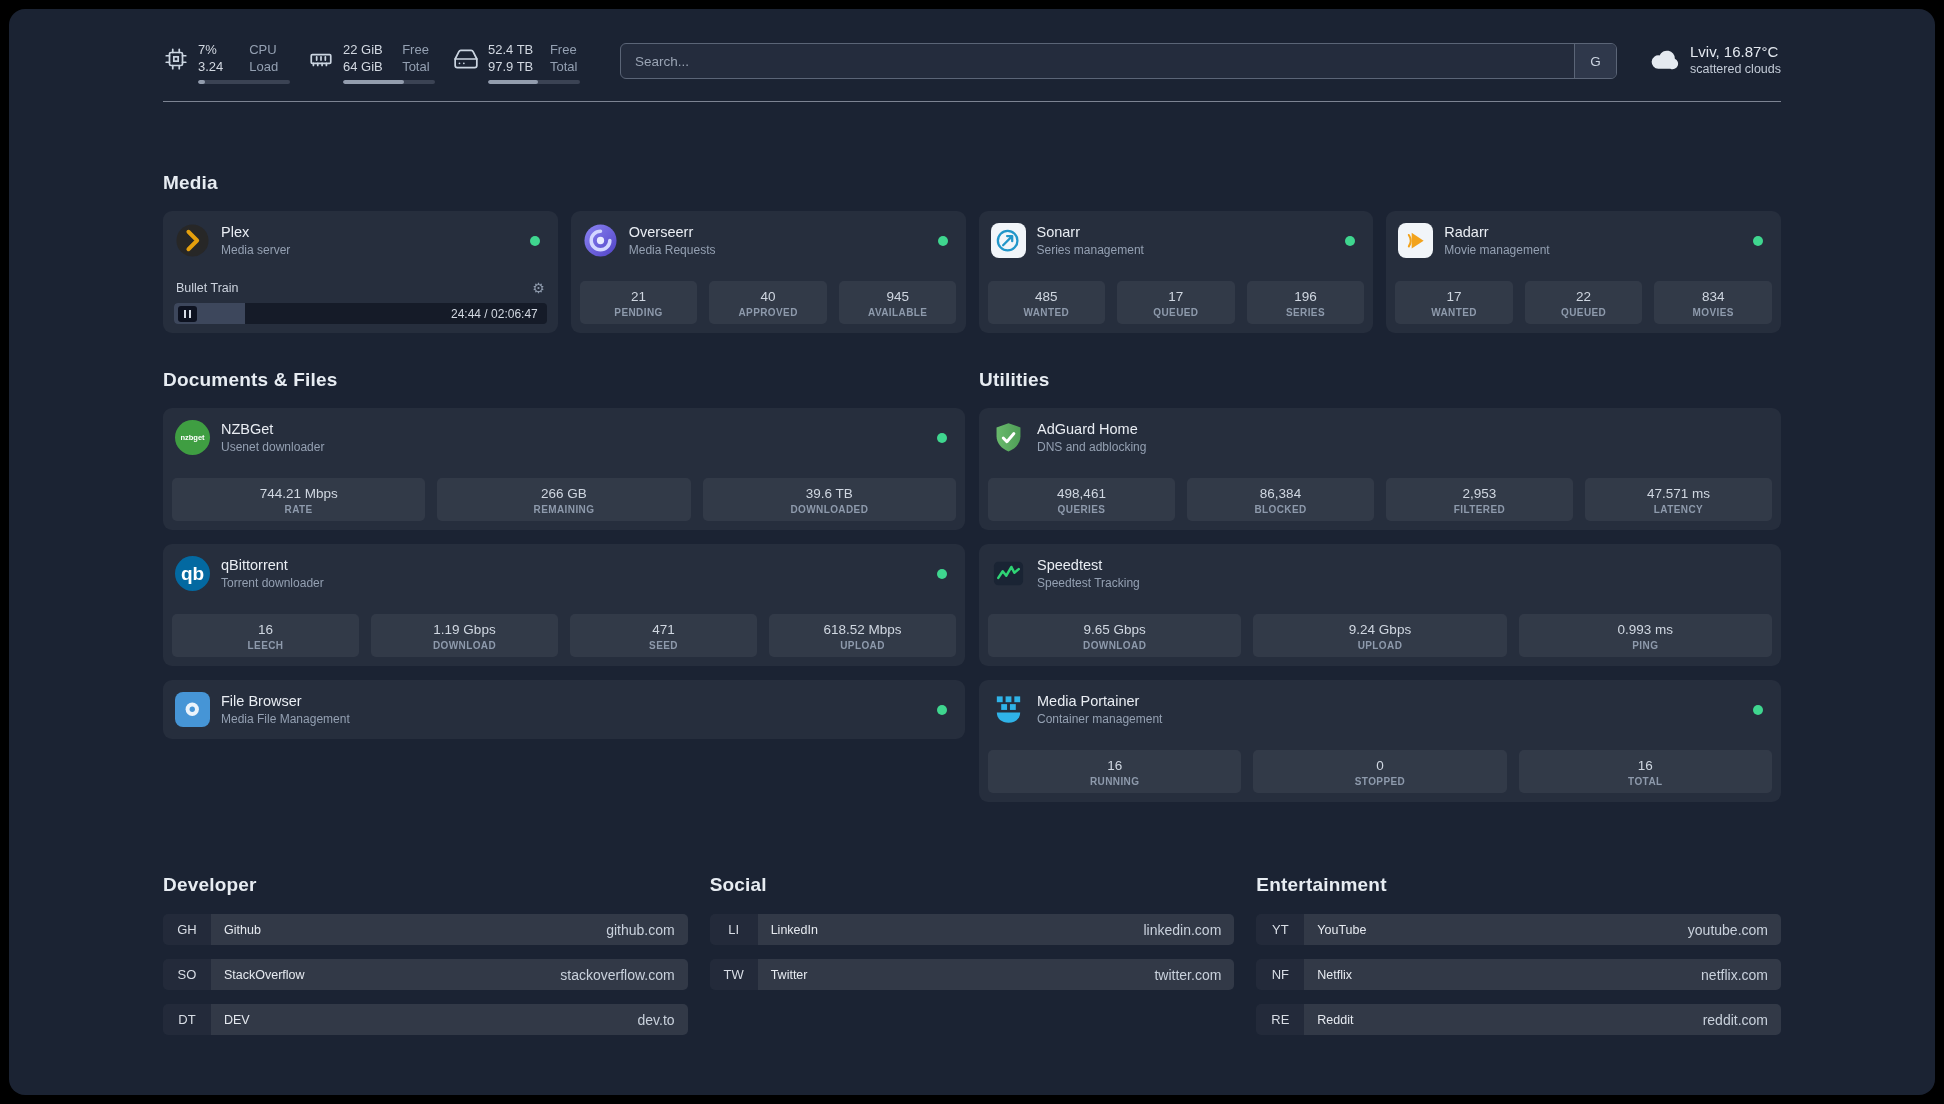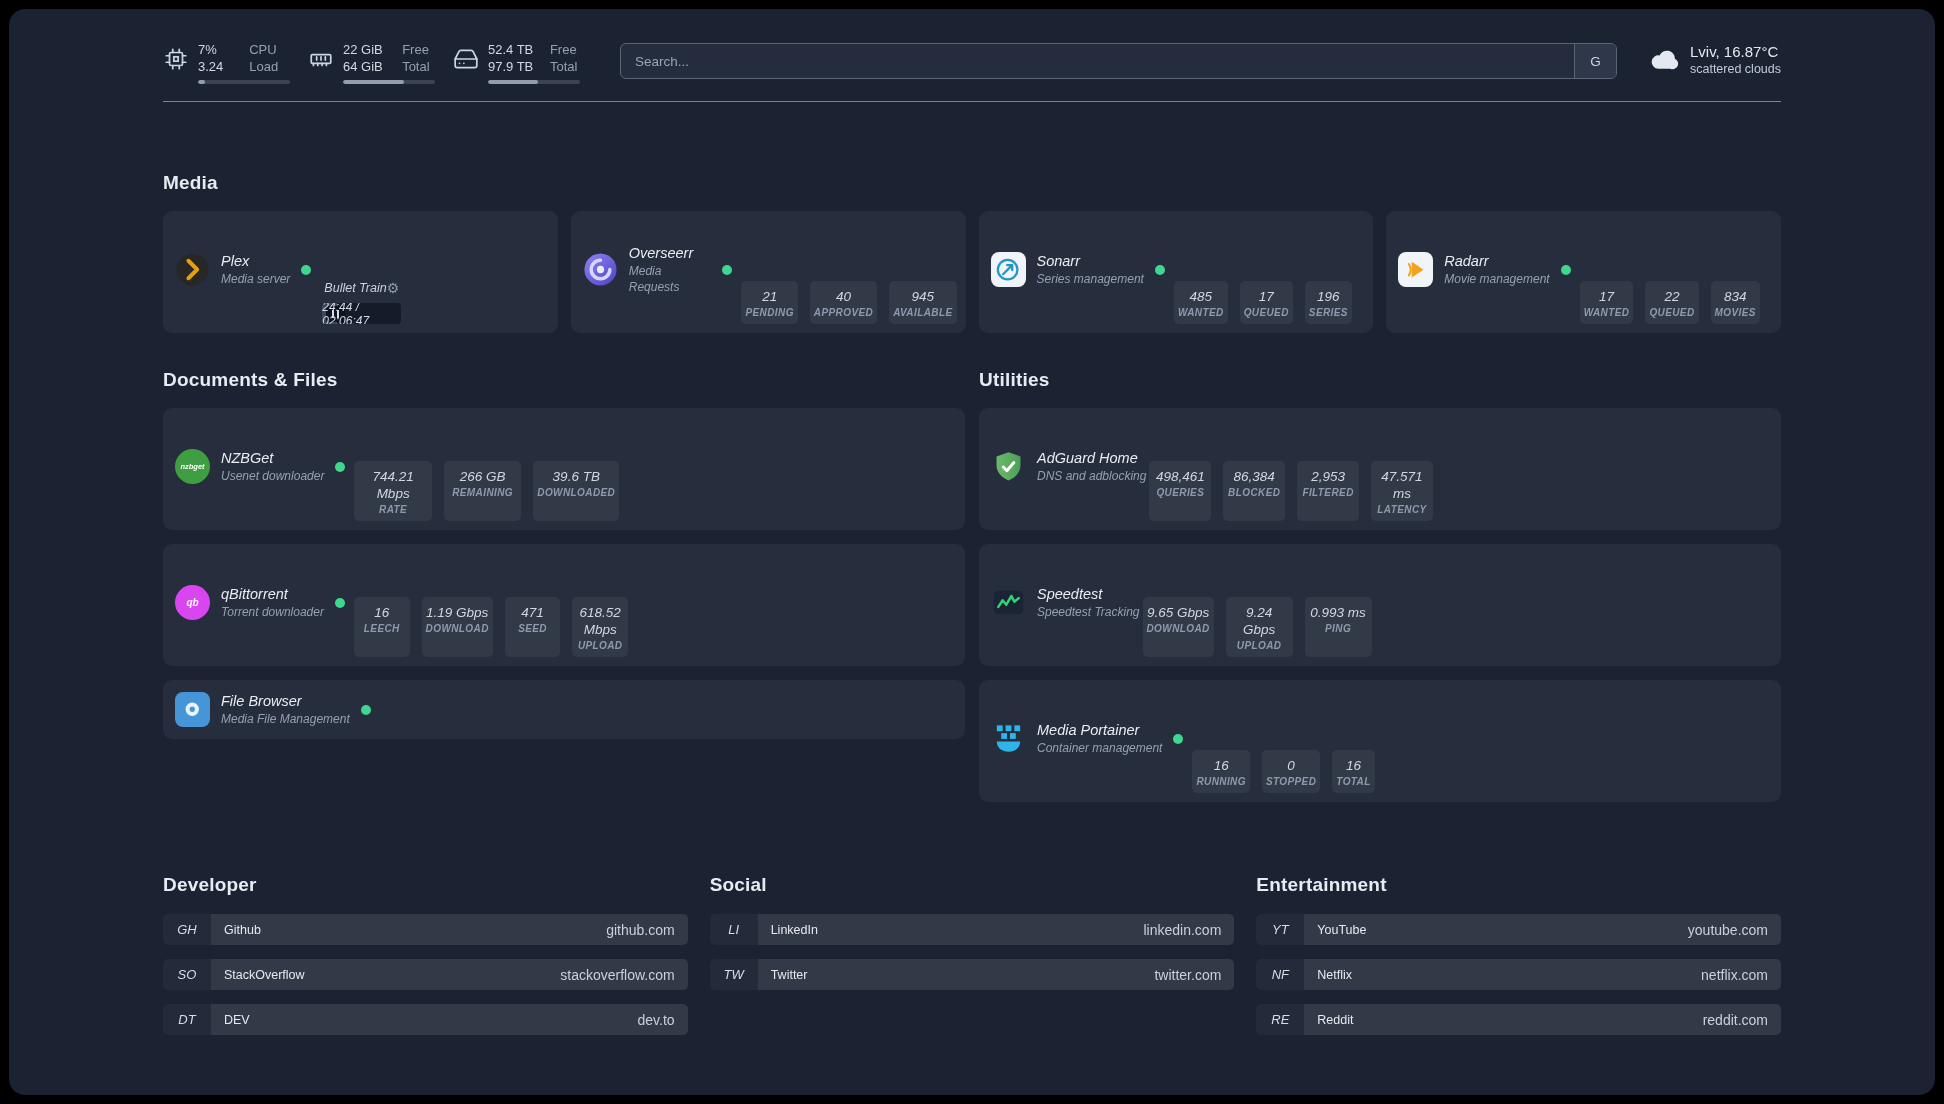--- a/index.html
+++ b/index.html
@@ -36,30 +36,30 @@
 
   .divider { margin-top: 17px; border-bottom: 1.5px solid rgba(205,214,226,0.55); }
 
   
   .section-title { font-size: 19px; font-weight: 700; color: #e7ecf2; letter-spacing: .2px; }
   .media-section { margin-top: 70px; }
   .media-section .section-title { margin-bottom: 17px; }
   .media-grid { display: grid; grid-template-columns: repeat(4, 1fr); gap: 13px; }
 
   .card { background: rgba(255,255,255,0.05); border-radius: 9px; padding: 9px;
-    display: flex; flex-direction: row; min-height: 122px; cursor: pointer; font-style: italic; }
+    display: flex; flex-direction: column; min-height: 122px; cursor: pointer; }
   .card.short { min-height: 0; }
   .card-head { display: flex; align-items: center; gap: 11px; padding: 3px 3px 8px; }
   .app-icon { width: 35px; height: 35px; flex: none; display: flex; align-items: center;
     justify-content: center; overflow: hidden; }
   .app-icon svg { width: 100%; height: 100%; }
   .app-icon.roundwhite { background: #f1f5f9; border-radius: 8px; }
   .app-icon.roundwhite svg { width: 78%; height: 78%; }
   .app-icon.nzb { background: #3f9e42; border-radius: 50%; color: #fff; font-size: 7.5px; font-weight: 700; }
-  .app-icon.qbit { background: #d946ef; border-radius: 50%; color: #fff; font-size: 10px; font-weight: 700; }
+  .app-icon.qbit { background: #0369a1; border-radius: 50%; color: #fff; font-size: 19px; font-weight: 700; }
   .app-icon.fb { background: #4695d6; border-radius: 8px; }
   .app-icon.fb svg { width: 70%; height: 70%; }
   .card-titles { flex: 1; min-width: 0; }
   .card-name { font-size: 14.5px; font-weight: 500; color: #e9edf3; line-height: 19px; }
   .card-sub { font-size: 12px; color: #94a0b2; line-height: 16px; }
   .dot { width: 10px; height: 10px; border-radius: 50%; background: #3fd68f; margin-right: 6px; flex: none; }
 
   .stats { display: flex; gap: 12px; margin-top: auto; }
   .stat { flex: 1; background: rgba(255,255,255,0.06); border-radius: 5px;
     padding: 7px 4px 6px; text-align: center; }
@@ -82,21 +82,21 @@
   .columns { display: grid; grid-template-columns: 1fr 1fr; gap: 14px; margin-top: 36px; }
   .col .section-title { margin-bottom: 17px; }
   .stack { display: flex; flex-direction: column; gap: 14px; }
 
   
   .bm-grid { display: grid; grid-template-columns: repeat(3, 1fr); gap: 22px; margin-top: 72px; }
   .bm-col .section-title { margin-bottom: 18px; }
   .bm-row { display: flex; height: 31px; margin-bottom: 14px; border-radius: 5px;
     overflow: hidden; cursor: pointer; }
   .bm-abbr { width: 48px; flex: none; background: rgba(255,255,255,0.035); display: flex;
-    align-items: center; justify-content: center; color: #d8dde5; font-size: 13px; font-style: italic; }
+    align-items: center; justify-content: center; color: #d8dde5; font-size: 13px; }
   .bm-main { flex: 1; background: rgba(255,255,255,0.10); display: flex; align-items: center;
     justify-content: space-between; padding: 0 13px; gap: 36px; }
   .bm-name { font-size: 12.5px; color: #e6eaf0; }
   .bm-url { font-size: 14px; color: #c9d1dc; }
 </style>
 </head>
 <body>
 
 <div class="frame">
 <div class="content">

